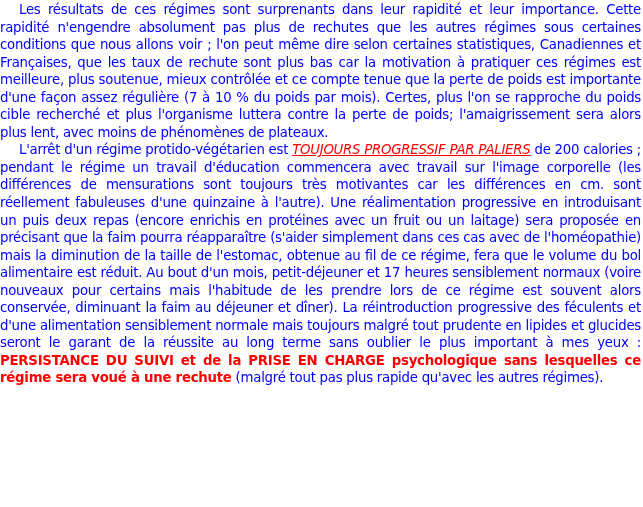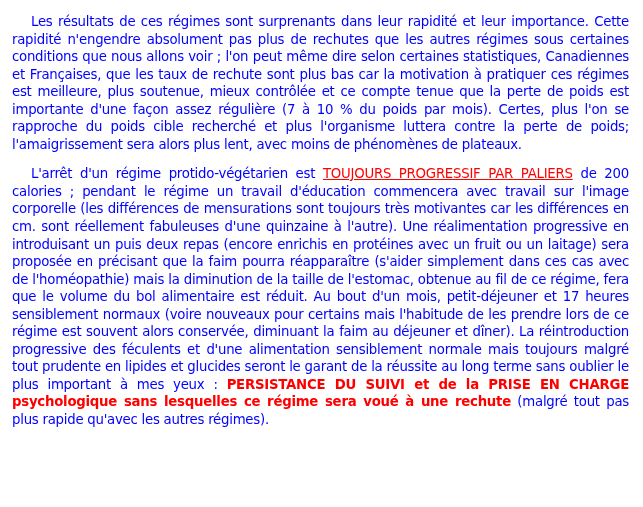--- a/index.html
+++ b/index.html
@@ -18,29 +18,30 @@
       top: 1px;
       width: 641px;
       font-family: "DejaVu Sans", "Liberation Sans", sans-serif;
       font-size: 13.3px;
       line-height: 17.55px;
       color: #0000ff;
       letter-spacing: -0.25px;
       word-spacing: 0px;
     }
     .doc p {
-      margin: 12px;
+      margin: 0;
       text-align: justify;
       text-indent: 19px;
     }
     .red { color: #ff0000; font-weight: bold; }
     .link {
       color: #ff0000;
       text-decoration: underline;
       cursor: pointer;
+      font-style: italic;
     }
   </style>
 </head>
 <body>
 
 <div class="doc">
   <p>Les résultats de ces régimes sont surprenants dans leur rapidité et leur importance. Cette rapidité n'engendre absolument pas plus de rechutes que les autres régimes sous certaines conditions que nous allons voir ; l'on peut même dire selon certaines statistiques, Canadiennes et Françaises, que les taux de rechute sont plus bas car la motivation à pratiquer ces régimes est meilleure, plus soutenue, mieux contrôlée et ce compte tenue que la perte de poids est importante d'une façon assez régulière (7 à 10 % du poids par mois). Certes, plus l'on se rapproche du poids cible recherché et plus l'organisme luttera contre la perte de poids; l'amaigrissement sera alors plus lent, avec moins de phénomènes de plateaux.</p>
   <p><span>L'arrêt d'un régime protido-végétarien est </span><span class="link">TOUJOURS PROGRESSIF PAR PALIERS</span><span> de 200 calories ; pendant le régime un travail d'éducation commencera avec travail sur l'image corporelle (les différences de mensurations sont toujours très motivantes car les différences en cm. sont réellement fabuleuses d'une quinzaine à l'autre). Une réalimentation progressive en introduisant un puis deux repas (encore enrichis en protéines avec un fruit ou un laitage) sera proposée en précisant que la faim pourra réapparaître (s'aider simplement dans ces cas avec de l'homéopathie) mais la diminution de la taille de l'estomac, obtenue au fil de ce régime, fera que le volume du bol alimentaire est réduit. Au bout d'un mois, petit-déjeuner et 17 heures sensiblement normaux (voire nouveaux pour certains mais l'habitude de les prendre lors de ce régime est souvent alors conservée, diminuant la faim au déjeuner et dîner). La réintroduction progressive des féculents et d'une alimentation sensiblement normale mais toujours malgré tout prudente en lipides et glucides seront le garant de la réussite au long terme sans oublier le plus important à mes yeux : </span><span class="red">PERSISTANCE DU SUIVI</span><span class="red"> et de la </span><span class="red">PRISE EN CHARGE</span><span class="red"> psychologique sans lesquelles ce régime sera voué à une rechute</span><span> (malgré tout pas plus rapide qu'avec les autres régimes).</span></p>
 </div>
 

